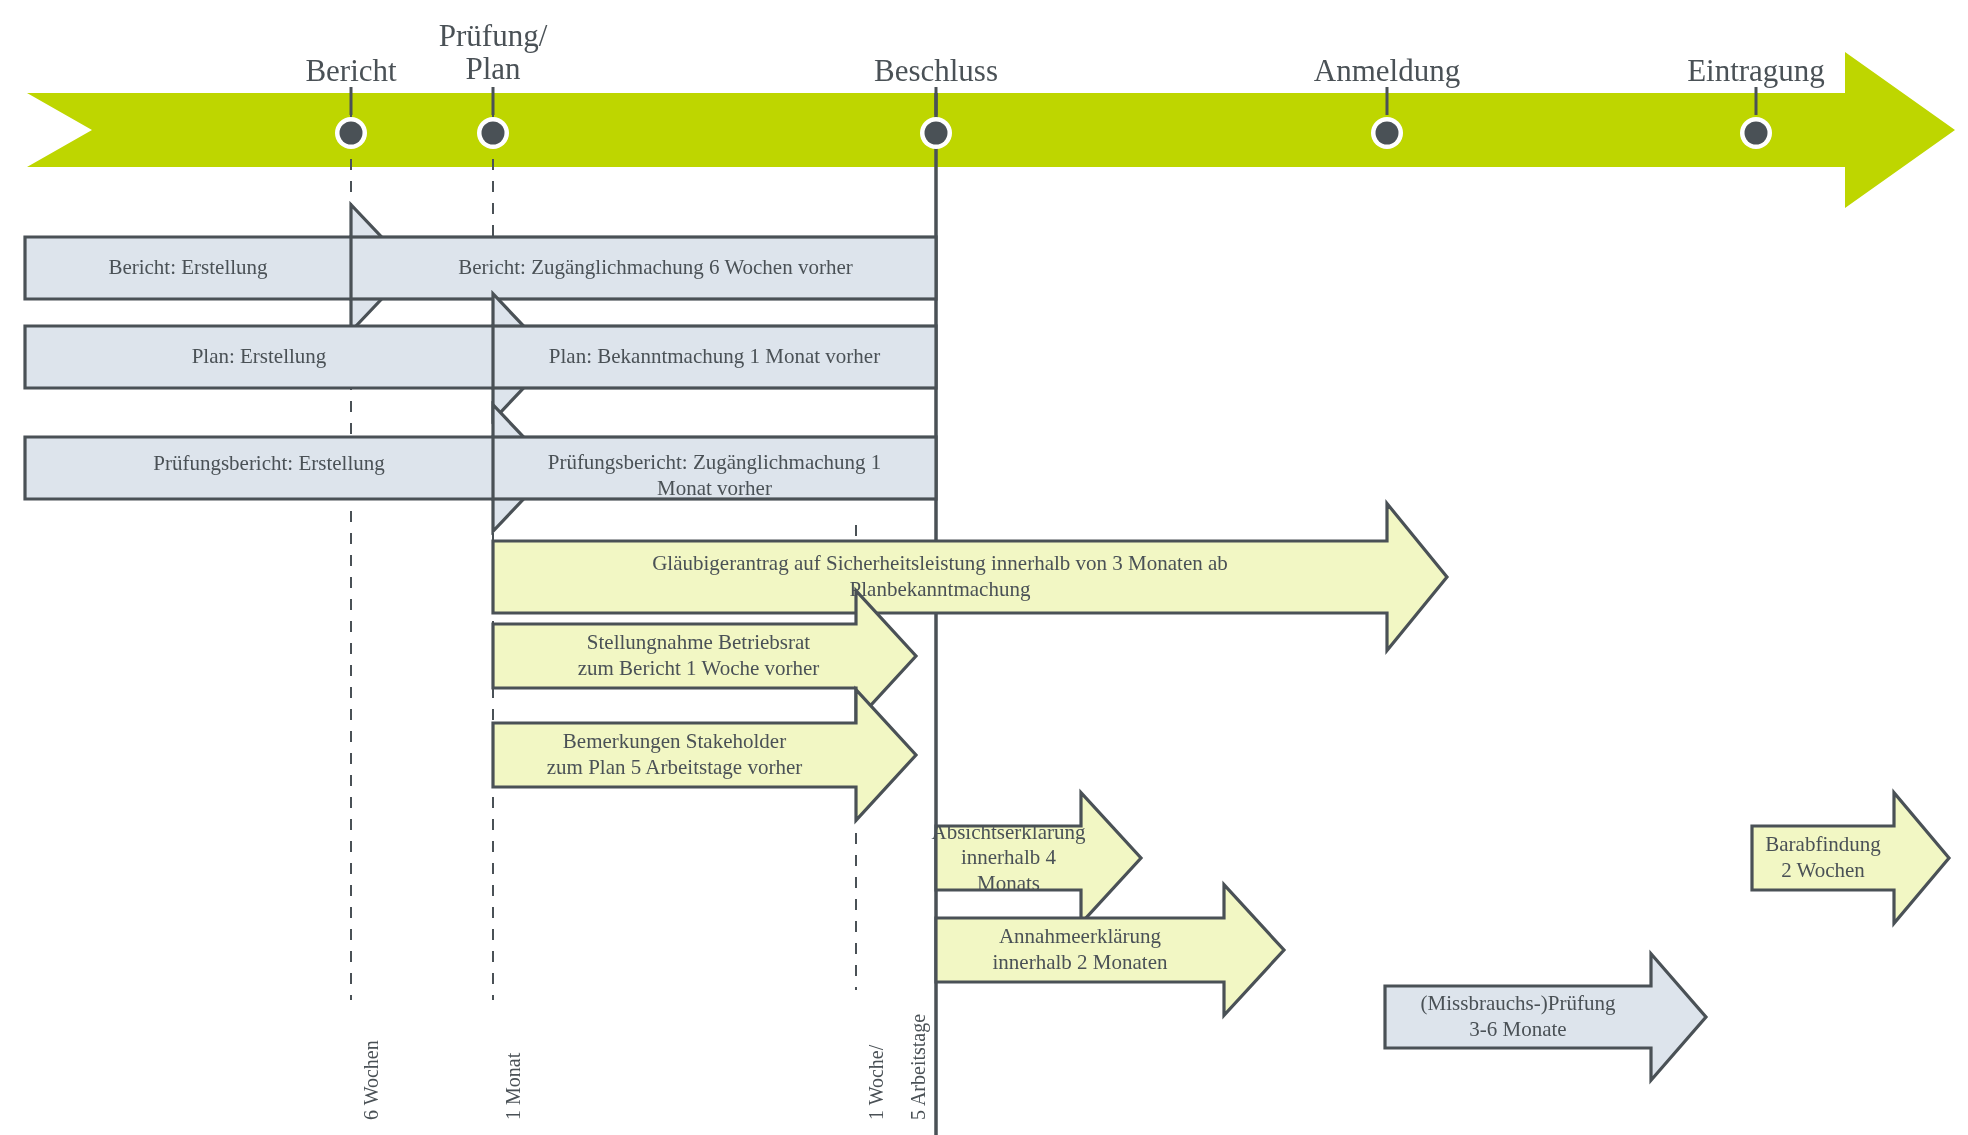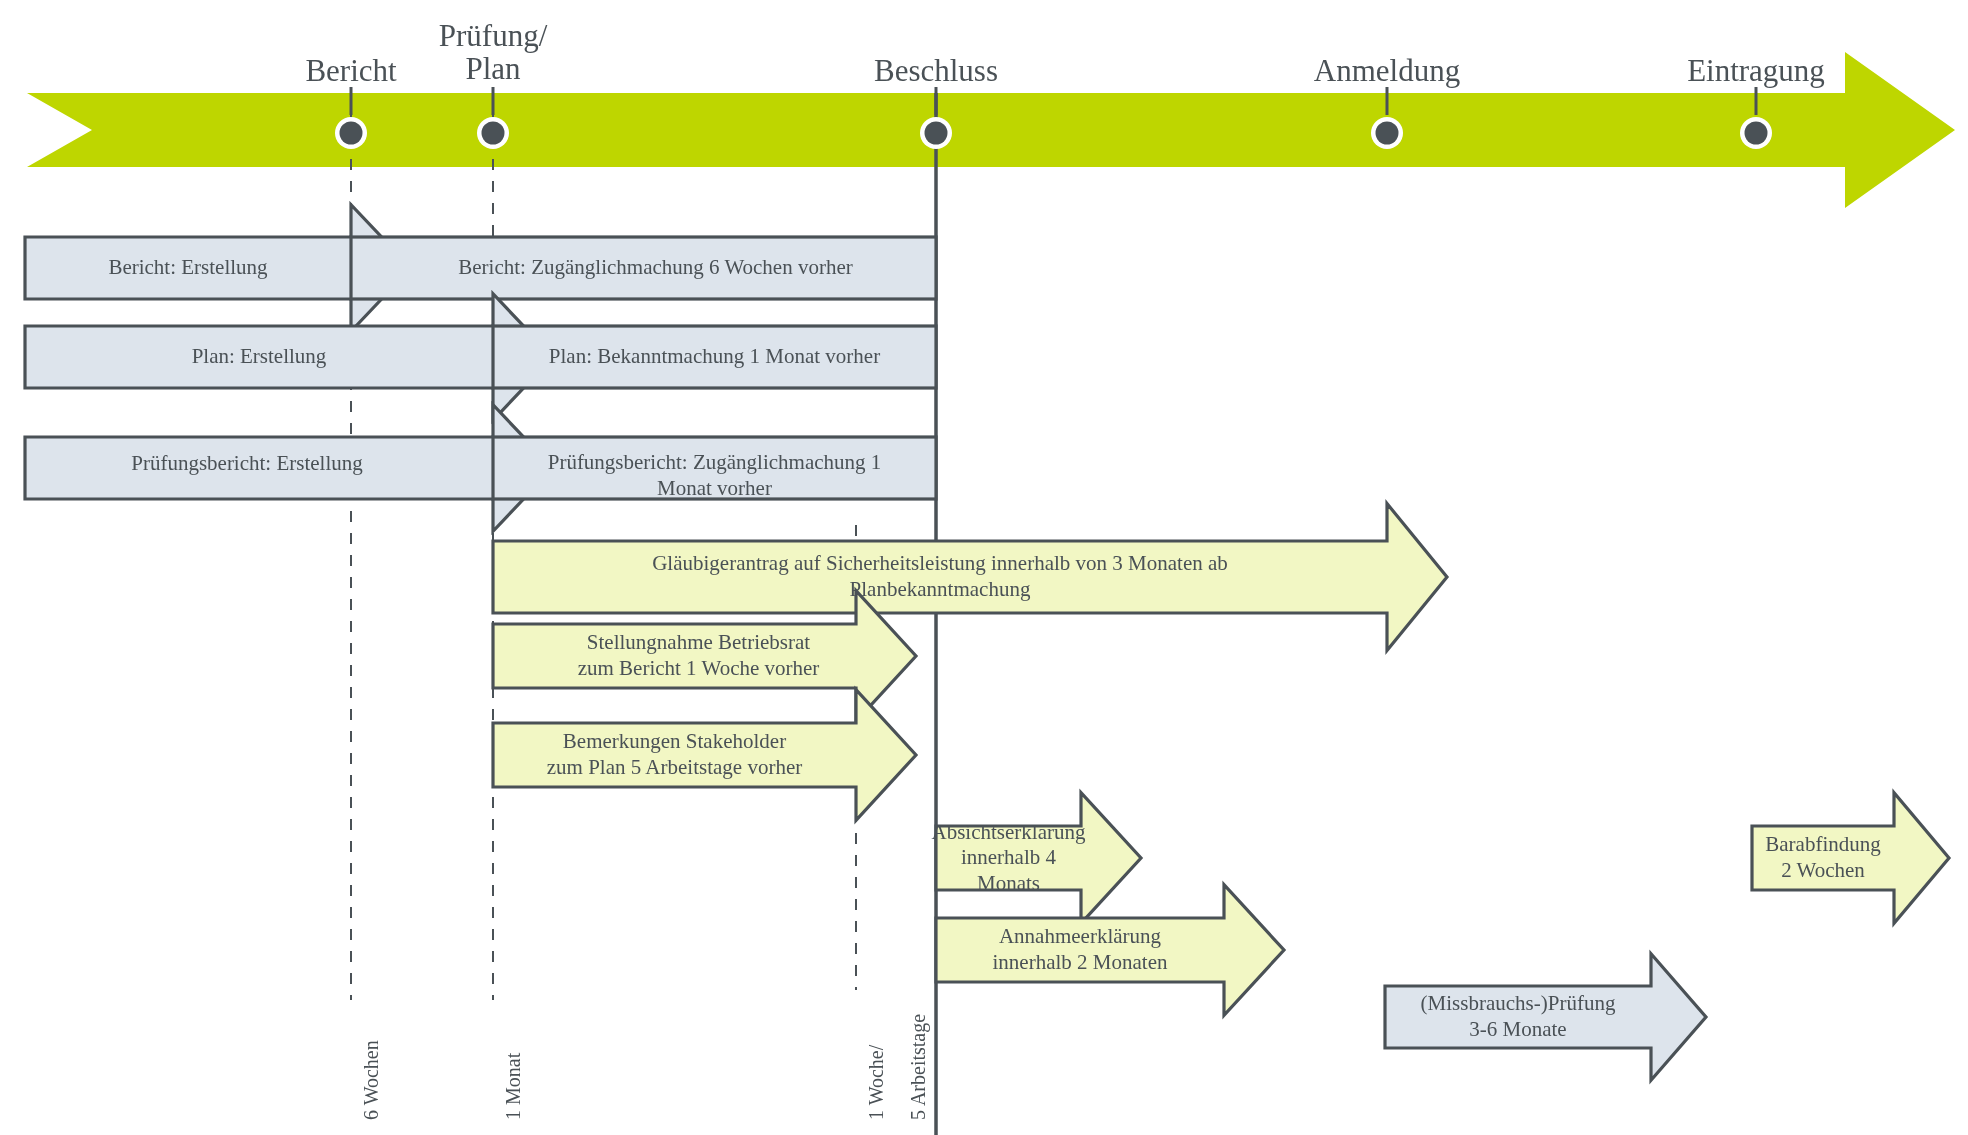--- a/index.html
+++ b/index.html
@@ -84,21 +84,21 @@
       <div class="milestone-label" style="width: 300px; left: 786px; top: 55px;">Beschluss</div>
       <div class="milestone-label" style="width: 300px; left: 1237px; top: 55px;">Anmeldung</div>
       <div class="milestone-label" style="width: 300px; left: 1606px; top: 55px;">Eintragung</div>
     </div>
 
   <div id="bar-labels">
       <div class="arrow-text" style="left: 25px; top: 237px; width: 326px; height: 62px;">Bericht: Erstellung</div>
       <div class="arrow-text" style="left: 351px; top: 237px; width: 585px; height: 62px; margin-left: 12px;">Bericht: Zugänglichmachung 6 Wochen vorher</div>
       <div class="arrow-text" style="left: 25px; top: 326px; width: 468px; height: 62px;">Plan: Erstellung</div>
       <div class="arrow-text" style="left: 493px; top: 326px; width: 443px; height: 62px; text-align: center;">Plan: Bekanntmachung 1 Monat vorher</div>
-      <div class="arrow-text" style="left: 13px; top: 437px; width: 468px; height: 53px;">Prüfungsbericht: Erstellung</div>
+      <div class="arrow-text" style="left: 35px; top: 437px; width: 468px; height: 53px;">Prüfungsbericht: Erstellung</div>
       <div class="arrow-text" style="left: 493px; top: 437px; width: 443px; height: 78px;">Prüfungsbericht: Zugänglichmachung 1
 Monat vorher</div>
       <div class="arrow-text" style="left: 493px; top: 541px; width: 894px; height: 72px;">Gläubigerantrag auf Sicherheitsleistung innerhalb von 3 Monaten ab
 Planbekanntmachung</div>
       <div class="arrow-text" style="left: 493px; top: 624px; width: 363px; height: 64px; padding-left: 24px;">Stellungnahme Betriebsrat
 zum Bericht 1 Woche vorher</div>
       <div class="arrow-text" style="left: 493px; top: 723px; width: 363px; height: 64px;">Bemerkungen Stakeholder
 zum Plan 5 Arbeitstage vorher</div>
       <div class="arrow-text" style="left: 936px; top: 826px; width: 145px; height: 64px;">Absichtserklärung
 innerhalb 4 Monats</div>

